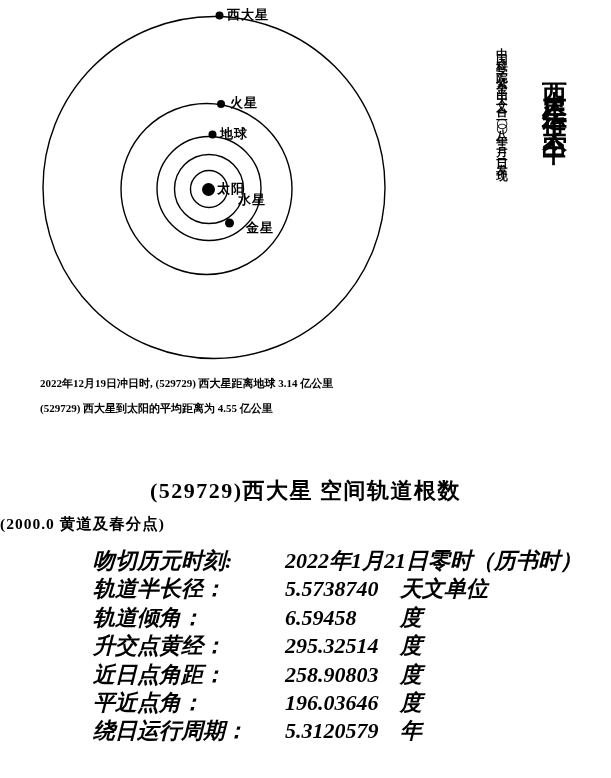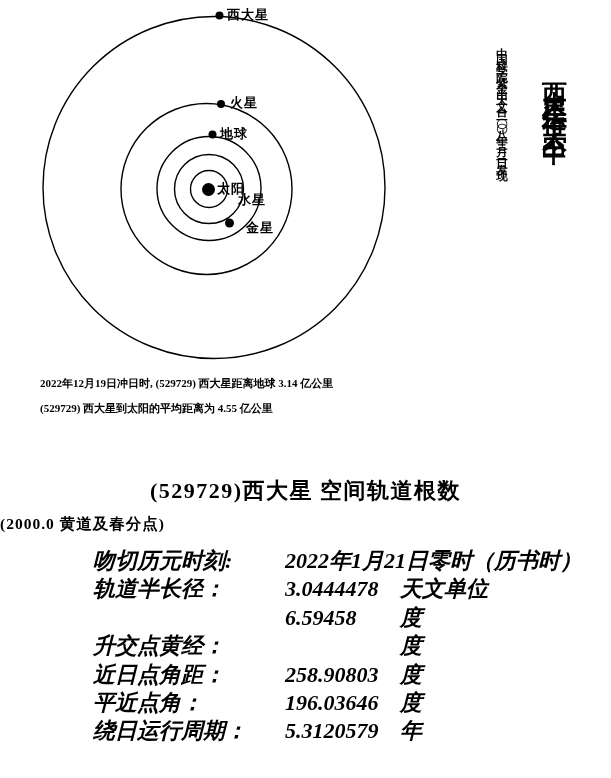--- a/index.html
+++ b/index.html
@@ -121,29 +121,31 @@
   <div class="tbl-subtitle">(2000.0 黄道及春分点)</div>
 
   <div class="tbl">
     <div class="row">
       <span class="lbl">吻切历元时刻:</span>
       <span class="val">2022年1月21日零时（历书时）</span>
       <span class="unit"></span>
     </div>
     <div class="row">
       <span class="lbl">轨道半长径：</span>
-      <span class="val">3.0444478</span>
+      <span class="val">5.5738740</span>
       <span class="unit">天文单位</span>
     </div>
     <div class="row">
+      <span class="lbl">轨道倾角：</span>
       <span class="val">6.59458</span>
       <span class="unit">度</span>
     </div>
     <div class="row">
       <span class="lbl">升交点黄经：</span>
+      <span class="val">295.32514</span>
       <span class="unit">度</span>
     </div>
     <div class="row">
       <span class="lbl">近日点角距：</span>
       <span class="val">258.90803</span>
       <span class="unit">度</span>
     </div>
     <div class="row">
       <span class="lbl">平近点角：</span>
       <span class="val">196.03646</span>

